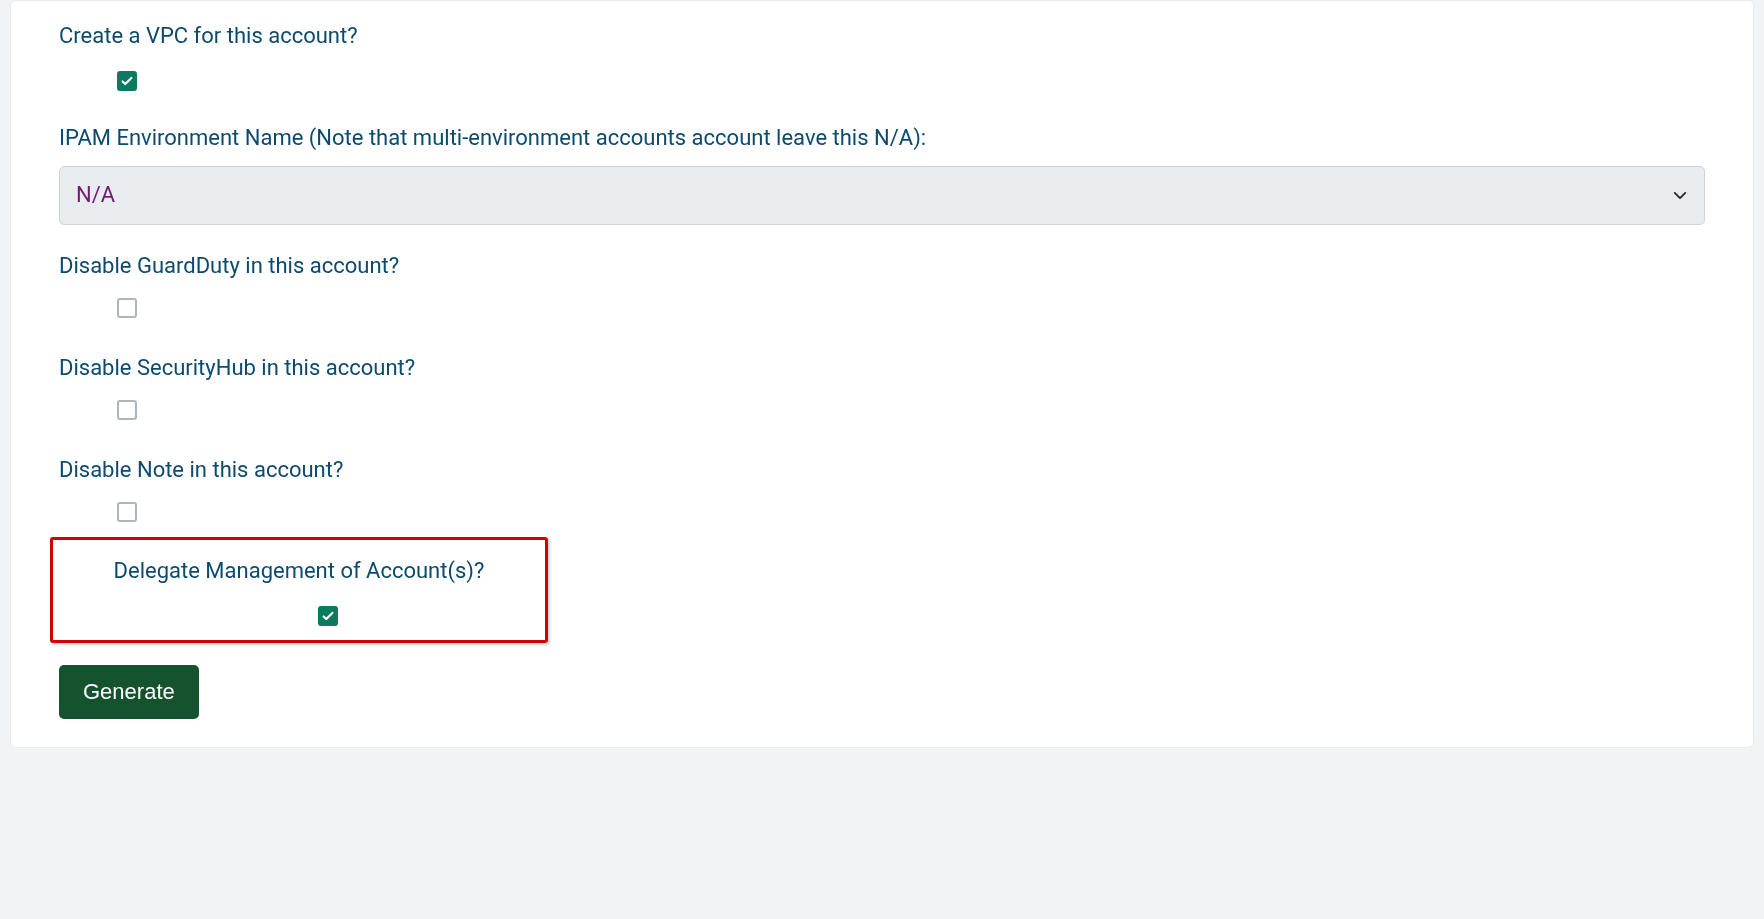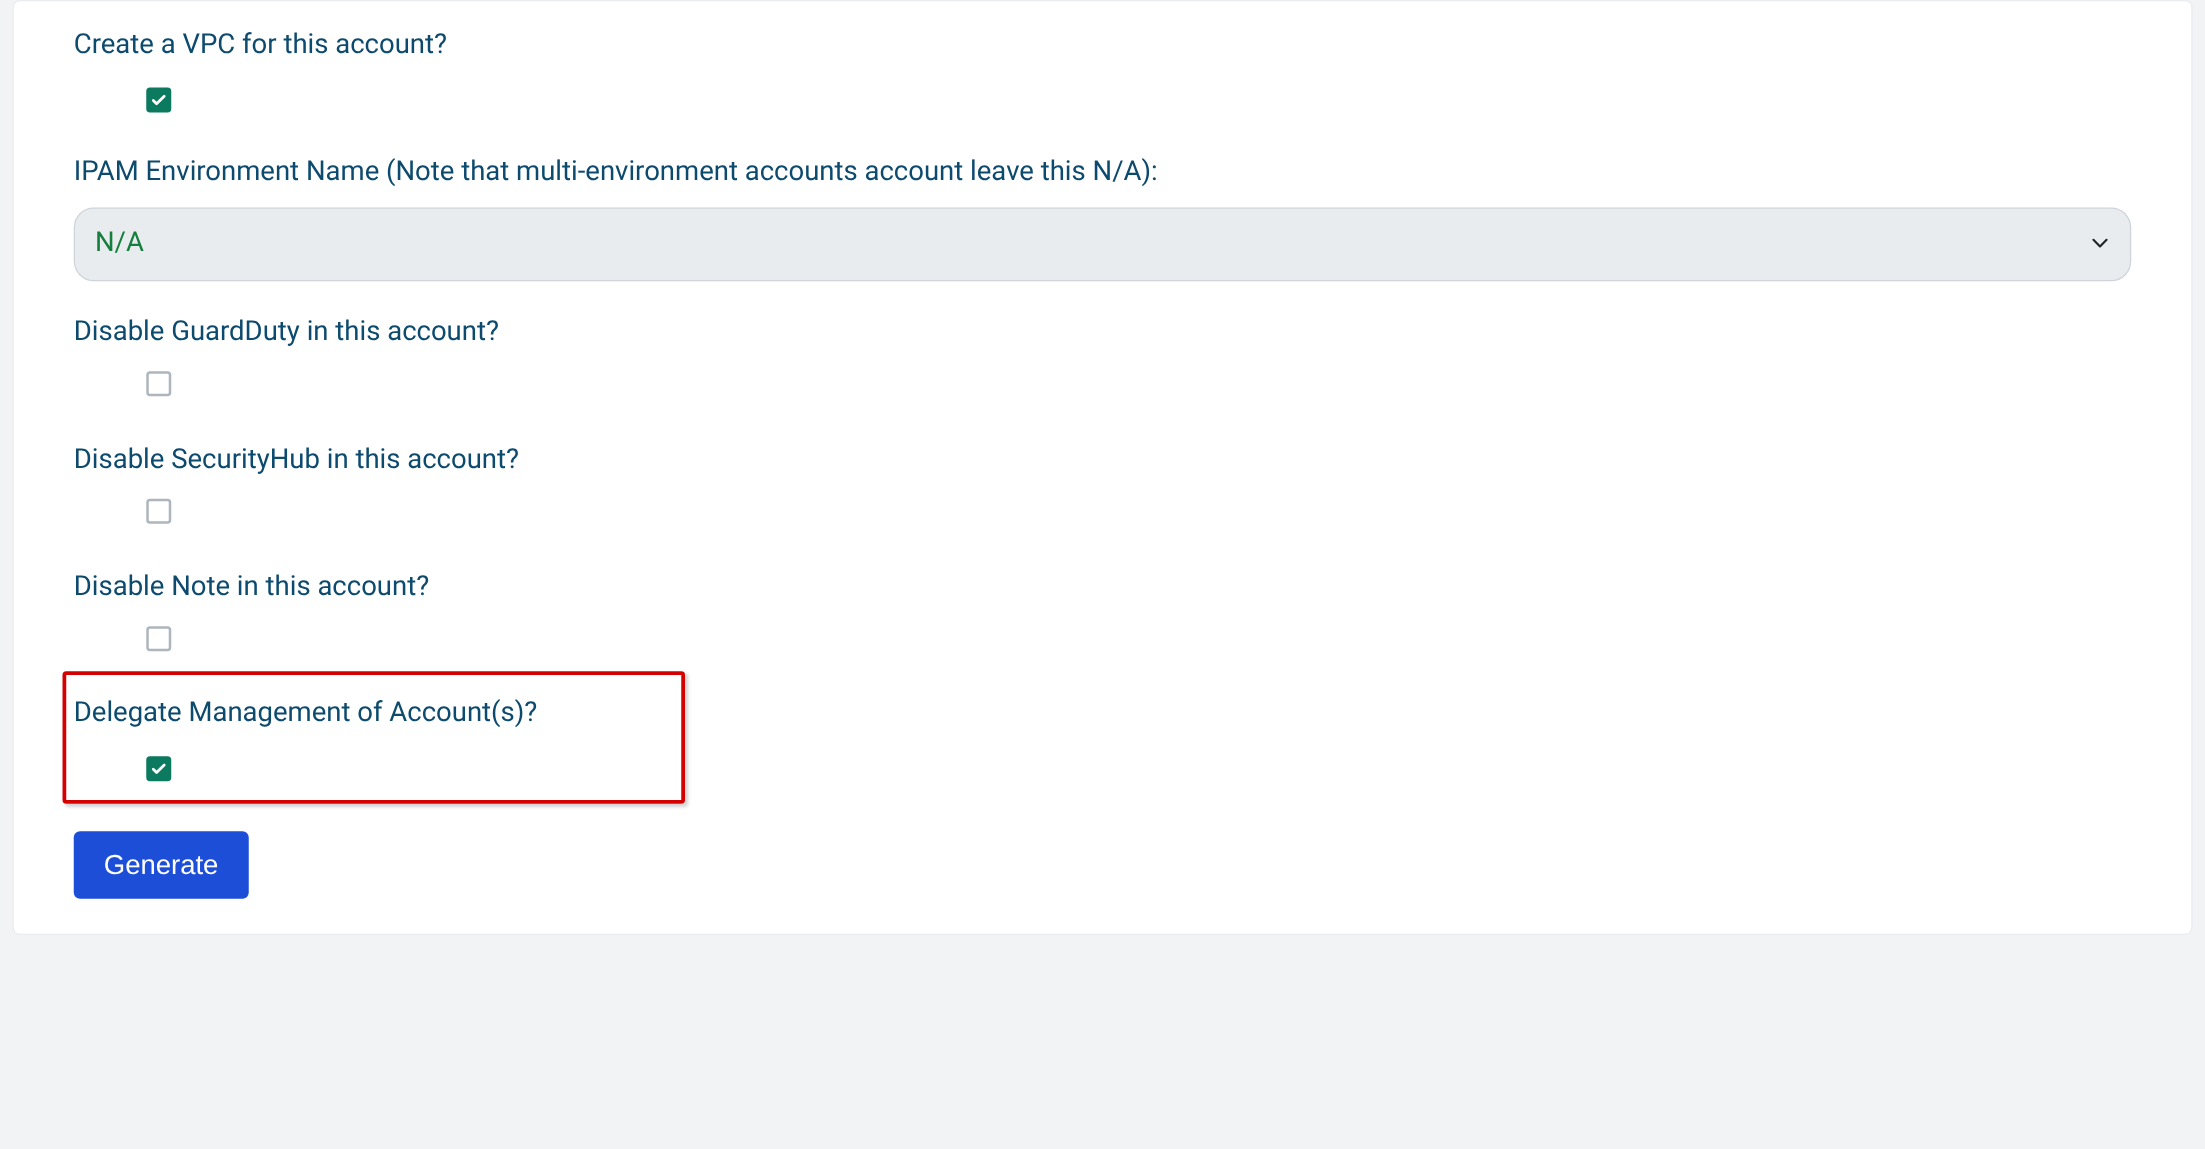--- a/index.html
+++ b/index.html
@@ -60,54 +60,55 @@
       height: 14px;
     }
     .select-wrap {
       position: relative;
       width: 100%;
     }
     .select-field {
       width: 100%;
       background: #e9ecef;
       border: 1px solid #ced4da;
-      border-radius: 16px;
+      border-radius: 5px;
       padding: 14px 44px 14px 16px;
       font-size: 22px;
-      color: #15803d;
+      color: #701a75;
       appearance: none;
       cursor: pointer;
       line-height: 1.3;
     }
     .select-chevron {
       position: absolute;
       right: 18px;
       top: 50%;
       transform: translateY(-50%);
       pointer-events: none;
     }
     .generate-btn {
       display: inline-block;
-      background: #1d4ed8;
+      background: #14532d;
       color: #ffffff;
       border: none;
       border-radius: 5px;
       padding: 14px 24px;
       font-size: 22px;
       cursor: pointer;
       margin-top: 22px;
     }
     .highlight-box {
       border: 3px solid #d40000;
       border-radius: 3px;
       padding: 6px 6px 2px 6px;
       margin-left: -9px;
       margin-right: 0;
       width: 498px;
       box-shadow: 2px 2px 3px rgba(0,0,0,0.18);
+      text-align: center;
     }
     .highlight-box .form-label {
       padding-top: 8px;
     }
     .highlight-box .checkbox-wrap {
       margin-bottom: 6px;
     }
   </style>
 </head>
 <body>

